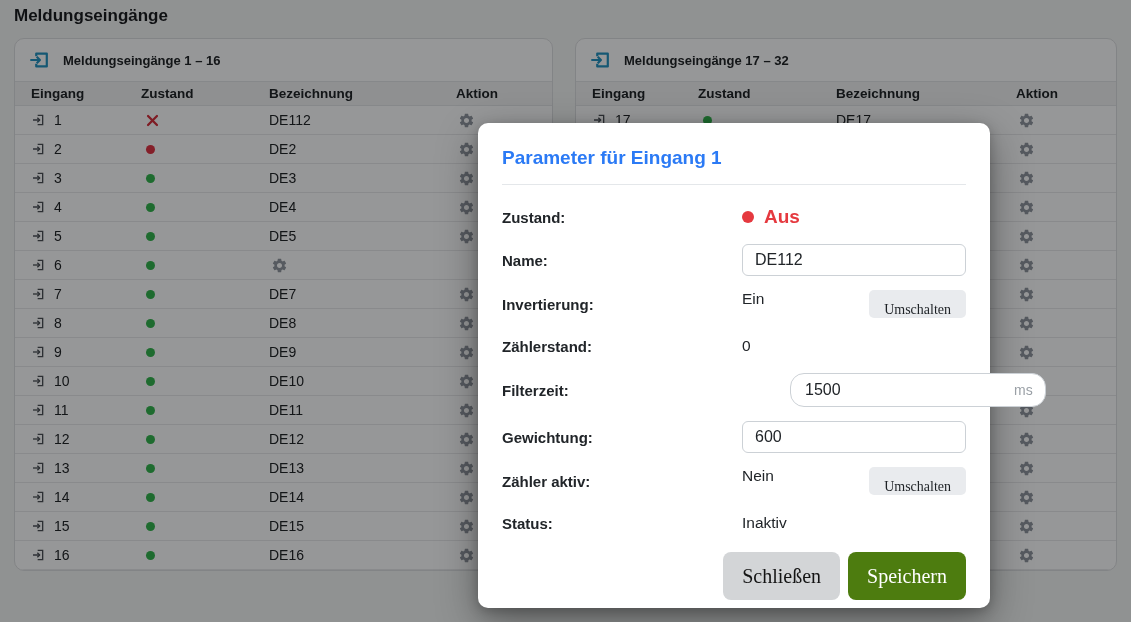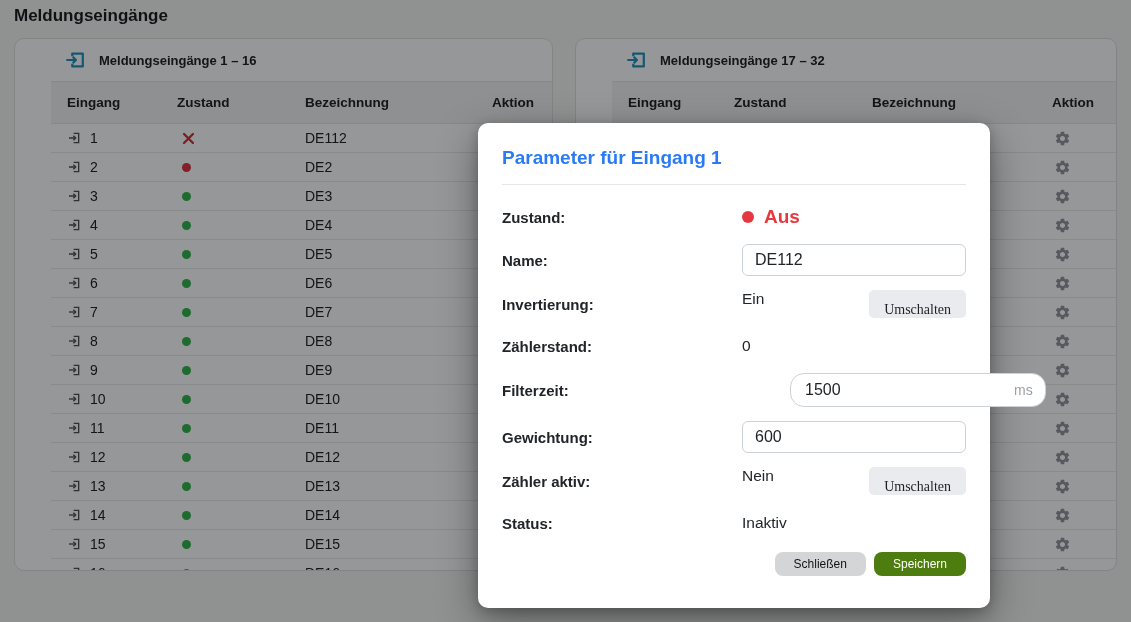--- a/index.html
+++ b/index.html
@@ -17,36 +17,35 @@
     position:absolute; left:14px; top:6px; margin:0;
     font-size:17px; font-weight:700; color:#1a1d21;
   }
 
   .card {
     position:absolute; top:38px; height:533px;
     background:#fbfcfd;
     border:1px solid #d9dcdf;
     border-radius:10px;
     overflow:hidden;
-    padding-left:36px;
   }
   .panel-left  { left:14px;  width:539px; --cols:110px 128px 187px 1fr; }
   .panel-right { left:575px; width:542px; --cols:106px 138px 180px 1fr; }
 
   .card-header {
     height:42px; display:flex; align-items:center;
     padding:0 13px; gap:13px;
   }
   .card-header .hicon { width:22px; height:22px; color:#2392c0; flex:0 0 auto; }
   .card-header .htitle { font-size:13px; font-weight:700; color:#212529; }
 
   .thead {
     display:grid; grid-template-columns:var(--cols);
     align-items:center;
-    height:43px; padding-left:16px;
+    height:25px; padding-left:16px;
     background:#eef0f2;
     border-top:1px solid #dfe3e6;
     border-bottom:1px solid #dfe3e6;
     font-size:13.5px; font-weight:700;
   }
 
   .tbody { overflow:hidden; }
   .trow {
     display:grid; grid-template-columns:var(--cols);
     align-items:center;
@@ -134,23 +133,23 @@
     font-family:Liberation Serif, serif;
     cursor:pointer; height:28px;
   }
 
   .modal-footer {
     display:flex; justify-content:flex-end; gap:8px;
     margin-top:16px;
   }
   .btn {
     border:none; border-radius:8px;
-    height:24px; padding:0 19px;
-    font-size:12px; cursor:pointer;
-    font-family:Liberation Sans, sans-serif;
+    height:48px; padding:0 19px;
+    font-size:20px; cursor:pointer;
+    font-family:Liberation Serif, serif;
   }
   .btn-close { background:#d3d5d7; color:#141414; }
   .btn-save  { background:#4d7c0f; color:#ffffff; }
 </style>
 </head>
 <body>
 
 <svg width="0" height="0" style="position:absolute">
   <defs>
     <g id="i-signin">
@@ -301,23 +300,20 @@
         <div class="cell c-in">
           <svg class="signin-icon" viewBox="0 0 24 24">
             <use href="#i-signin"></use>
           </svg>
           <span>6</span>
         </div>
         <div class="cell c-state" data-state="on">
           <span class="dot dot-on"></span>
 
         </div>
-        <div class="cell c-bez">
-          <span>DE6</span>
-        </div>
         <div class="cell c-akt">
           <svg class="gear-icon" viewBox="0 0 24 24">
             <use href="#i-gear"></use>
           </svg>
         </div>
       </div>
 
       <div class="trow">
         <div class="cell c-in">
           <svg class="signin-icon" viewBox="0 0 24 24">

